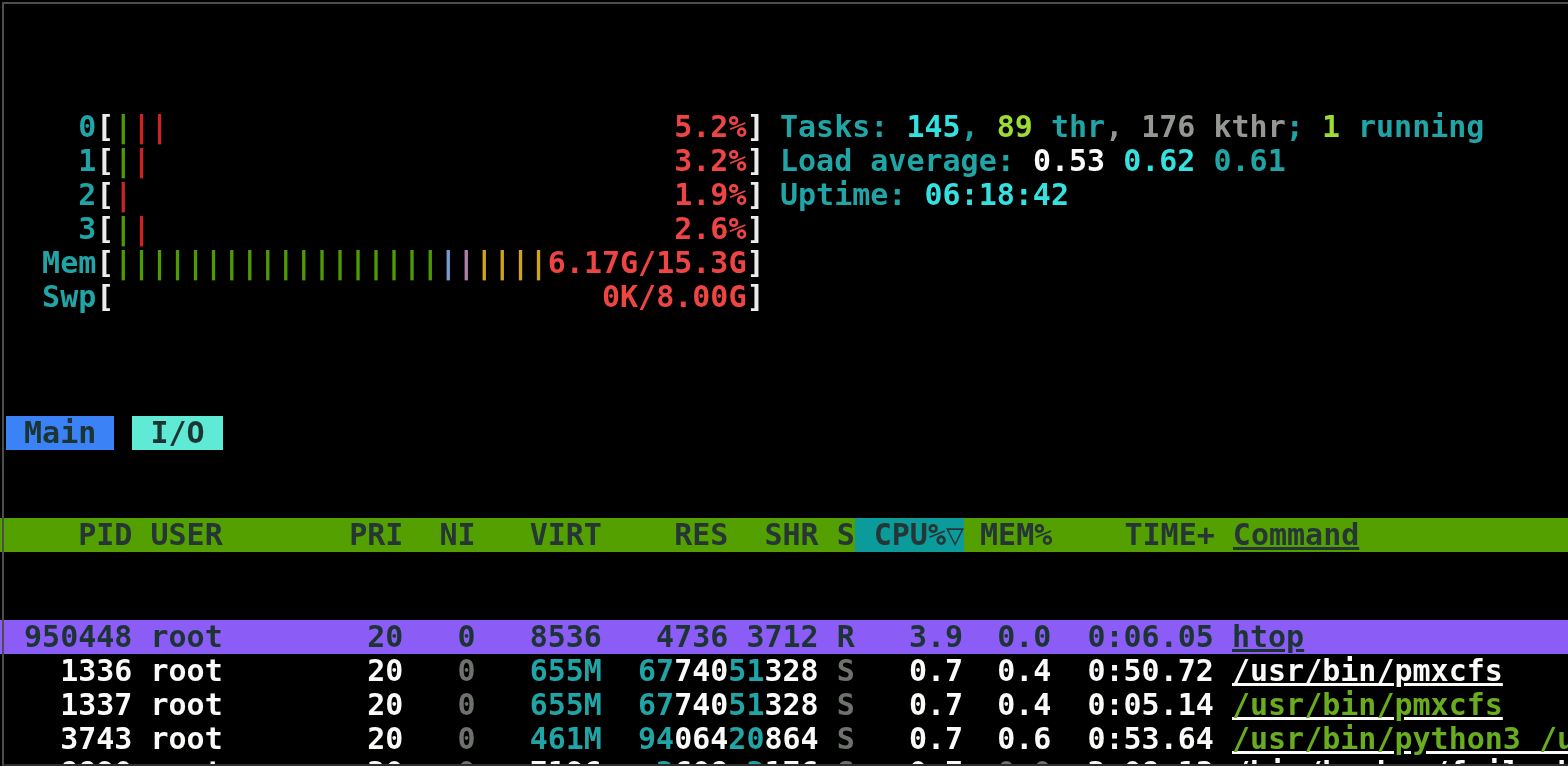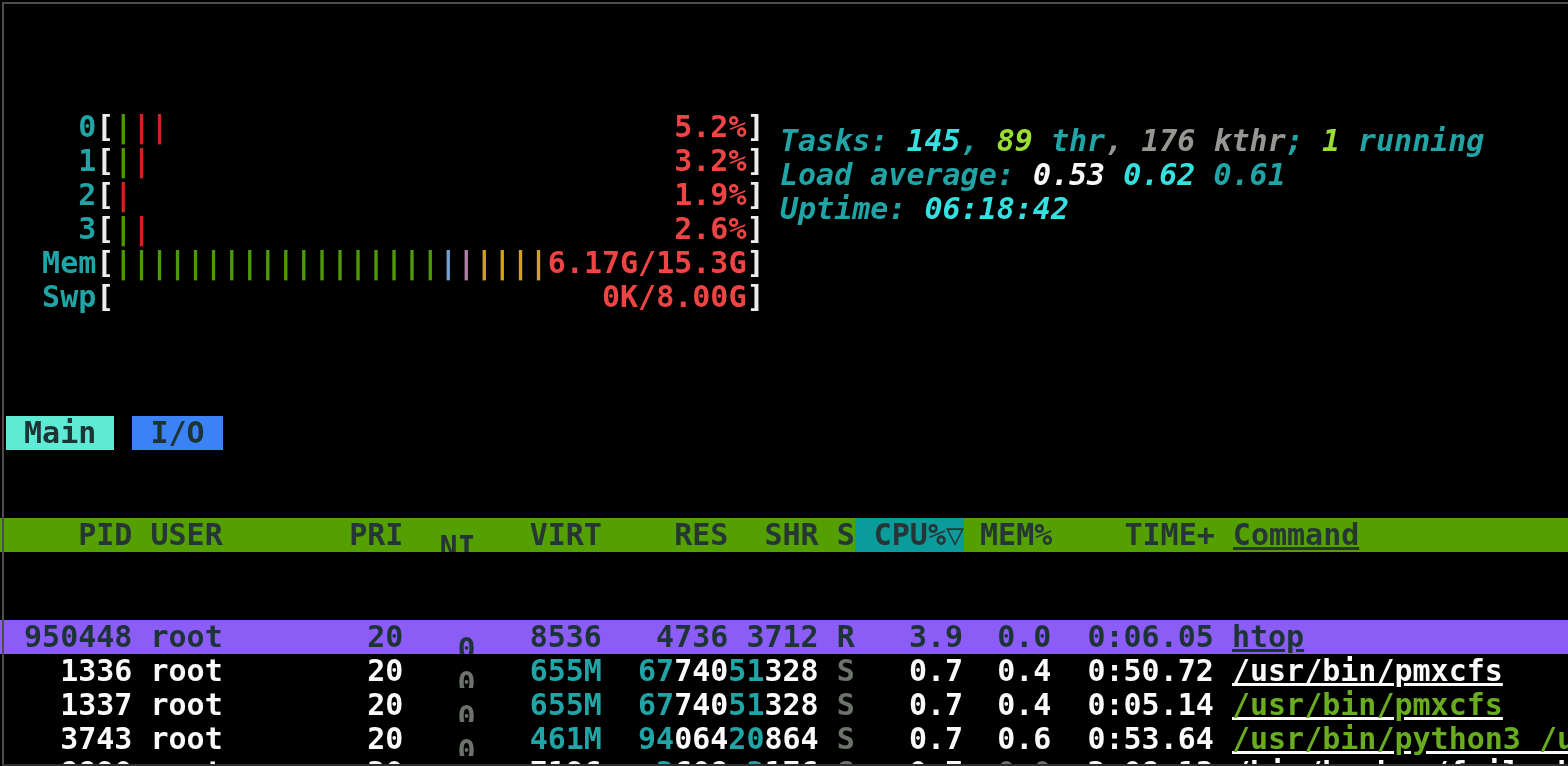--- a/index.html
+++ b/index.html
@@ -26,40 +26,40 @@
   .topzone{position:relative;height:238px;}
   .meters{position:absolute;left:0;top:0;}
   .mline{height:34px;display:flex;}
   .mlabel{width:5ch;text-align:right;color:#21a4a6;}
   .mbr{color:#ececea;}
   .mbody{position:relative;width:35ch;}
   .bar{display:inline-block;width:1ch;text-align:center;}
   .b-green{color:#4e9a06}.b-red{color:#cc2424}.b-blue{color:#729fcf}
   .b-purple{color:#ad7fa8}.b-yellow{color:#d0a318}
   .mval{position:absolute;right:0;top:0;color:#ef4444;}
-  .info{position:absolute;left:774px;top:14px;font-style:italic;}
+  .info{position:absolute;left:774px;top:0;}
   .iline{height:34px;}
   
   .tabsrow{height:34px;}
   .tab{display:inline-block;padding:0 1ch;}
-  .tab-active{background:#5eead4;color:#1d3434;}
-  .tab-inactive{background:#3b82f6;color:#1d3434;margin-left:1ch;}
+  .tab-active{background:#3b82f6;color:#1d3434;}
+  .tab-inactive{background:#5eead4;color:#1d3434;margin-left:1ch;}
   
   .hrow{display:flex;height:34px;background:#53a000;color:#263636;
         margin-left:-6px;padding-left:6px;justify-content:center;}
   .hrow .cell{color:#263636;}
   .hrow .col-cpu{background:#0b9b9b;padding-left:19px;}
   .prow{display:flex;height:34px;}
   .prow.selected{background:#8b5cf6;margin-left:-6px;padding-left:6px;}
   .prow.selected span{color:#1d3434 !important;}
   .cell{display:block;overflow:hidden;}
   .col-pid {width:7ch;text-align:right;}
   .col-user{width:11ch;margin-left:1ch;}
   .col-pri {width:3ch;text-align:right;}
-  .col-ni  {width:3ch;text-align:right;margin-left:1ch;margin-top:12px;}
+  .col-ni  {width:3ch;text-align:right;margin-left:1ch;}
   .col-virt{width:6ch;text-align:right;margin-left:1ch;}
   .col-res {width:6ch;text-align:right;margin-left:1ch;}
   .col-shr {width:5ch;text-align:right;}
   .col-s   {width:1ch;margin-left:1ch;}
   .col-cpu {width:5ch;text-align:right;padding-left:1ch;}
   .col-mem {width:4ch;text-align:right;margin-left:16px;}
   .col-time{width:8ch;text-align:right;margin-left:1ch;}
   .col-cmd {flex:1;margin-left:1ch;text-decoration:underline;}
 </style>
 </head>

